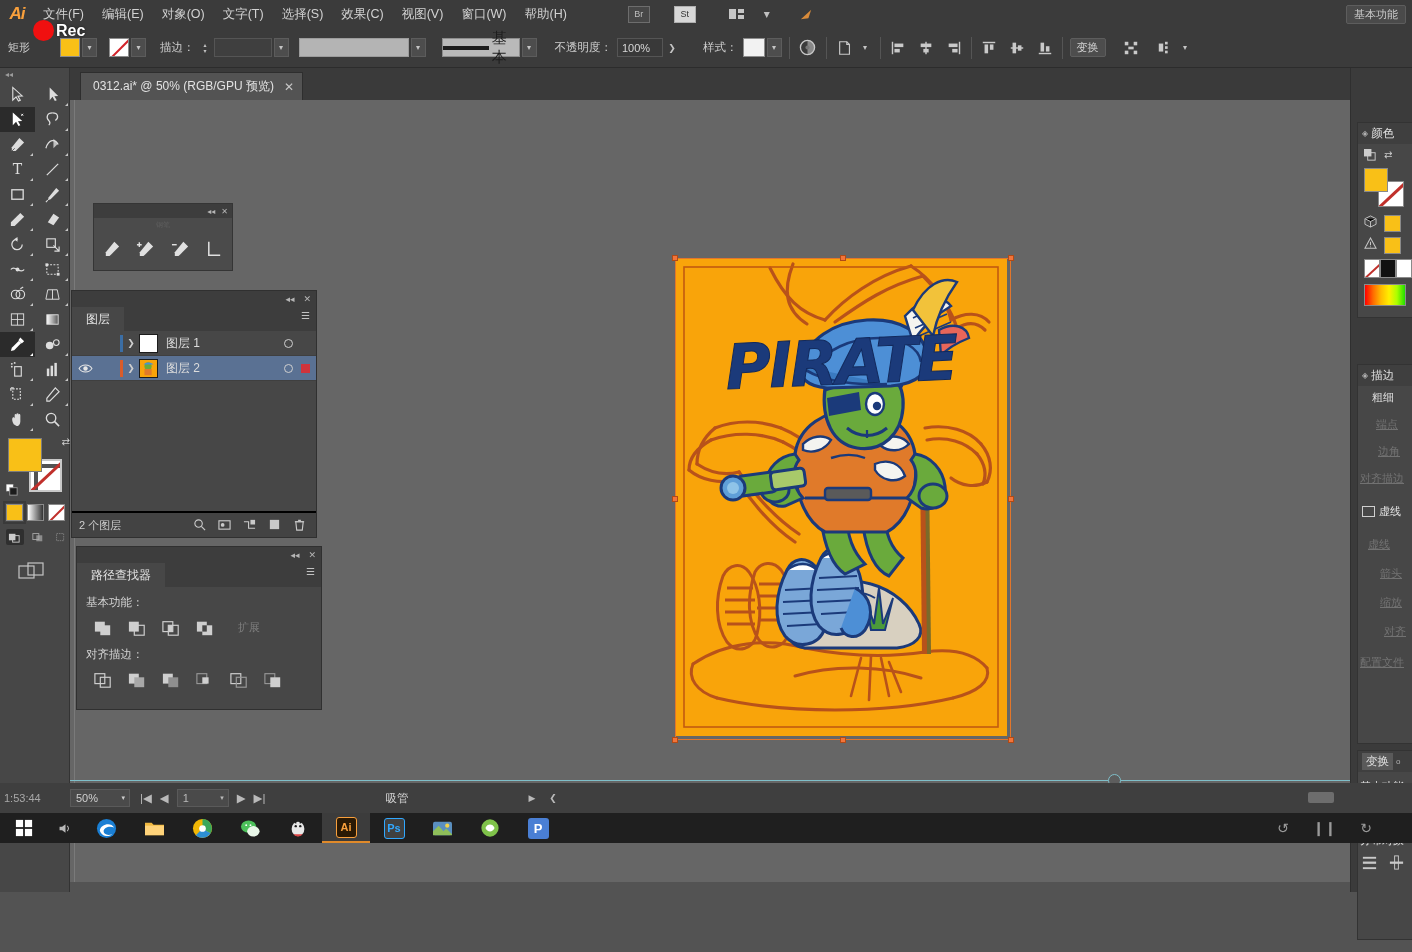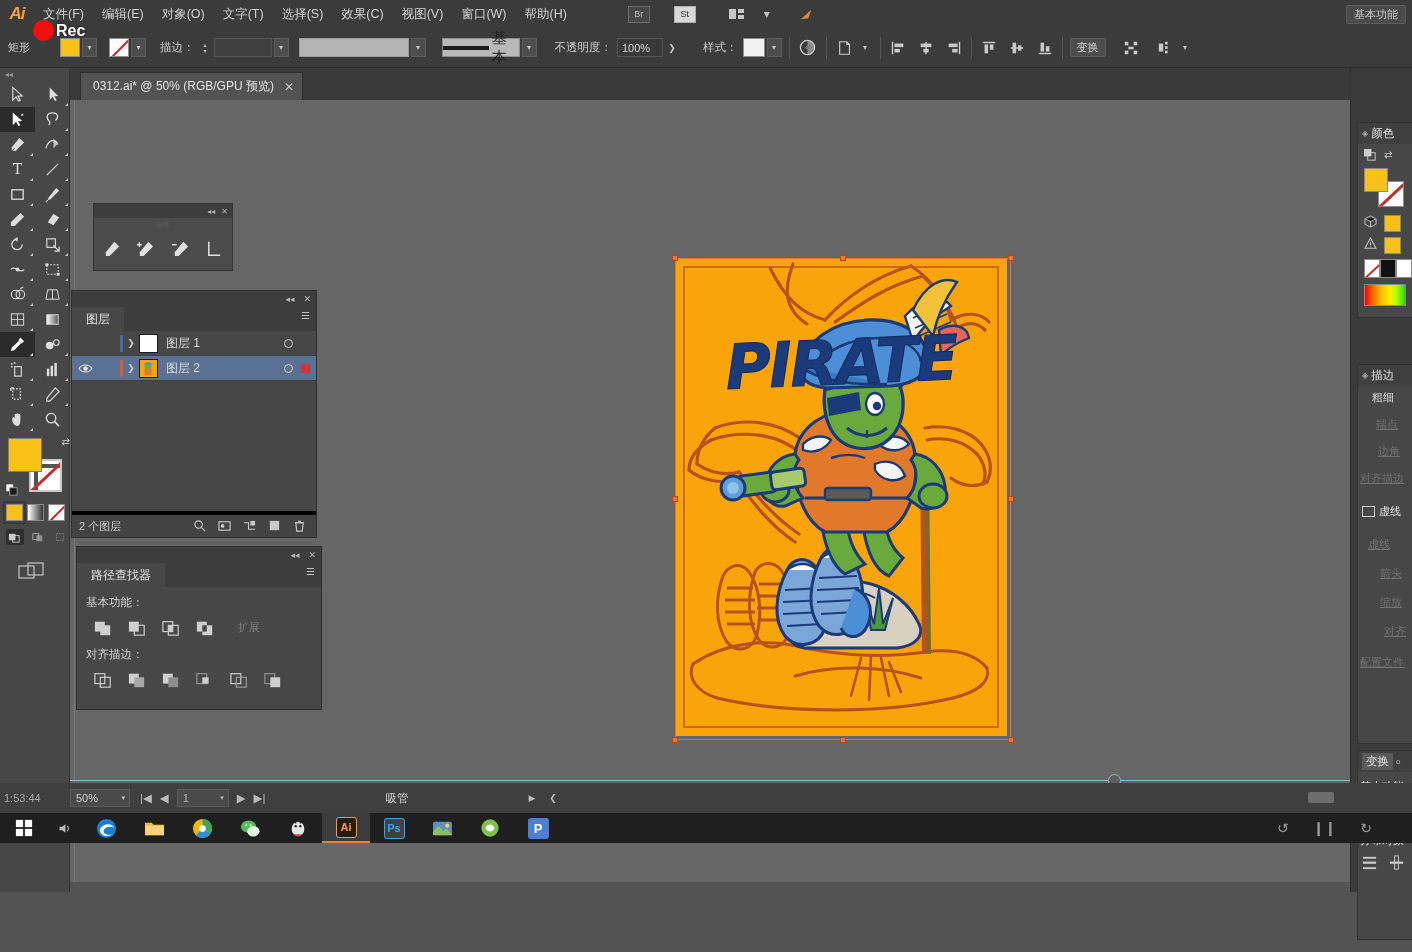--- a/index.html
+++ b/index.html
@@ -272,21 +272,21 @@
     width: 19px; height: 19px; border: 1px solid #1c1c1c; margin-right: 8px;
   }
   .lr-name { flex: 1; }
   .lr-target {
     width: 9px; height: 9px; border: 1.5px solid #cfcfcf; border-radius: 50%;
     margin-right: 8px;
   }
   .lr-sel-sq { width: 9px; height: 9px; background: #d0343c; margin-right: 6px; }
   .layers-footer {
     position: absolute; bottom: 0; left: 0; right: 0; height: 26px;
-    background: #434343; border-top: 4px solid #000000;
+    background: #434343; border-top: 2px solid #000000;
     display: flex; align-items: center; font-size: 11px; color: #cfcfcf;
   }
   .lf-count { margin-left: 7px; }
   .lf-icons { margin-left: auto; display: flex; gap: 12px; padding-right: 10px; color: #cacaca; }
 
   
   .pf-panel {
     position: absolute; left: 76px; top: 546px; width: 246px; height: 164px;
     background: #474747; border: 1px solid #303030;
   }

